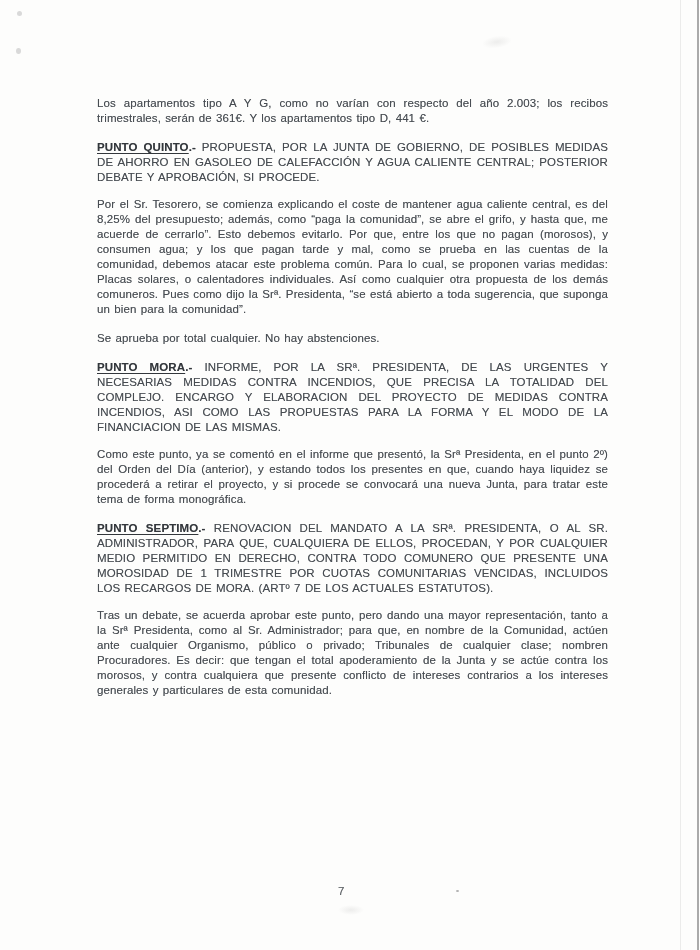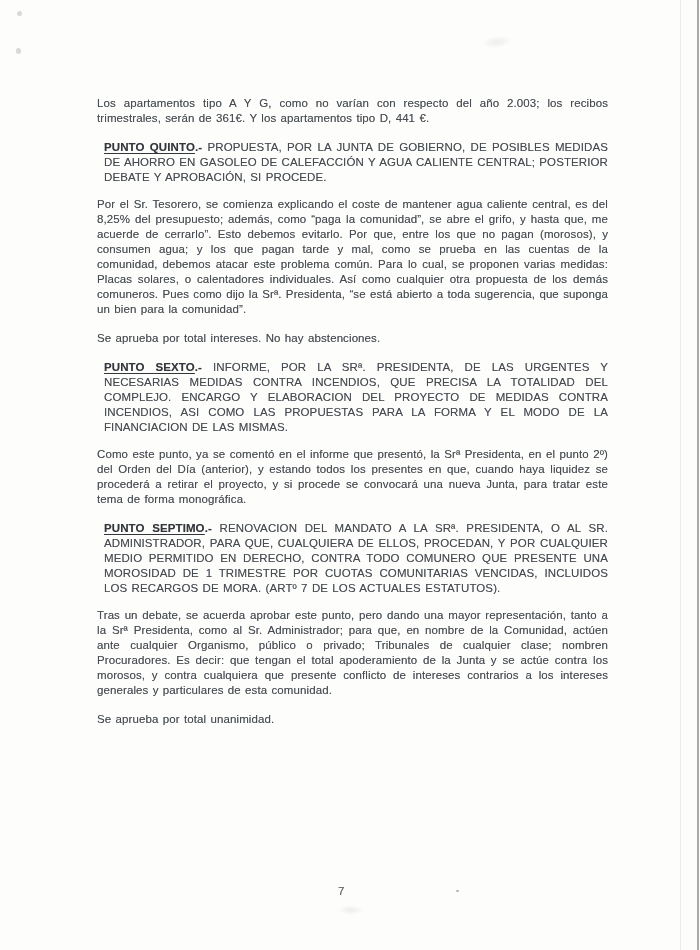--- a/index.html
+++ b/index.html
@@ -15,21 +15,21 @@
   }
   .content {
     position:absolute; left:97px; top:96px; width:511px;
     color:var(--text, #474c52);
     font-size:11.5px; line-height:15px;
     text-align:justify;
     letter-spacing:.1px; word-spacing:1px;
     text-shadow:0 0 .5px rgba(70,75,80,.5);
   }
   .para { margin:0 0 14px 0; }
-  .heading { margin:0 0 12px 7px; }
+  .heading { margin:0 0 12px 0; }
   .h-title {
     font-weight:bold;
     color:var(--heading, #33373c);
     text-decoration:underline;
     text-underline-offset:2px;
   }
   .h-sep { font-weight:bold; color:var(--heading, #33373c); }
   .page-number {
     position:absolute; left:338px; top:885px;
     color:#5f6367; font-size:11.5px;
@@ -69,32 +69,31 @@
   <div class="content">
 
     <p class="para">Los apartamentos tipo A Y G, como no varían con respecto del año 2.003; los recibos trimestrales, serán de 361€. Y los apartamentos tipo D, 441 €.</p>
 
 
     <p class="heading"><span class="h-title">PUNTO QUINTO</span><span class="h-sep">.-</span> <span>PROPUESTA, POR LA JUNTA DE GOBIERNO, DE POSIBLES MEDIDAS DE AHORRO EN GASOLEO DE CALEFACCIÓN Y AGUA CALIENTE CENTRAL; POSTERIOR DEBATE Y APROBACIÓN, SI PROCEDE.</span></p>
 
     <p class="para">Por el Sr. Tesorero, se comienza explicando el coste de mantener agua caliente central, es del 8,25% del presupuesto; además, como “paga la comunidad”, se abre el grifo, y hasta que, me acuerde de cerrarlo”. Esto debemos evitarlo. Por que, entre los que no pagan (morosos), y consumen agua; y los que pagan tarde y mal, como se prueba en las cuentas de la comunidad, debemos atacar este problema común. Para lo cual, se proponen varias medidas: Placas solares, o calentadores individuales. Así como cualquier otra propuesta de los demás comuneros. Pues como dijo la Srª. Presidenta, “se está abierto a toda sugerencia, que suponga un bien para la comunidad”.</p>
 
 
-    <p class="para">Se aprueba por total intereses. No hay abstenciones.</p>
+    <p class="para">Se aprueba por total cualquier. No hay abstenciones.</p>
 
-    <p class="heading"><span class="h-title">PUNTO SEXTO</span><span class="h-sep">.-</span> <span>INFORME, POR LA SRª. PRESIDENTA, DE LAS URGENTES Y NECESARIAS MEDIDAS CONTRA INCENDIOS, QUE PRECISA LA TOTALIDAD DEL COMPLEJO. ENCARGO Y ELABORACION DEL PROYECTO DE MEDIDAS CONTRA INCENDIOS, ASI COMO LAS PROPUESTAS PARA LA FORMA Y EL MODO DE LA FINANCIACION DE LAS MISMAS.</span></p>
+    <p class="heading"><span class="h-title">PUNTO MORA</span><span class="h-sep">.-</span> <span>INFORME, POR LA SRª. PRESIDENTA, DE LAS URGENTES Y NECESARIAS MEDIDAS CONTRA INCENDIOS, QUE PRECISA LA TOTALIDAD DEL COMPLEJO. ENCARGO Y ELABORACION DEL PROYECTO DE MEDIDAS CONTRA INCENDIOS, ASI COMO LAS PROPUESTAS PARA LA FORMA Y EL MODO DE LA FINANCIACION DE LAS MISMAS.</span></p>
 
     <p class="para">Como este punto, ya se comentó en el informe que presentó, la Srª Presidenta, en el punto 2º) del Orden del Día (anterior), y estando todos los presentes en que, cuando haya liquidez se procederá a retirar el proyecto, y si procede se convocará una nueva Junta, para tratar este tema de forma monográfica.</p>
 
 
     <p class="heading"><span class="h-title">PUNTO SEPTIMO</span><span class="h-sep">.-</span> <span>RENOVACION DEL MANDATO A LA SRª. PRESIDENTA, O AL SR. ADMINISTRADOR, PARA QUE, CUALQUIERA DE ELLOS, PROCEDAN, Y POR CUALQUIER MEDIO PERMITIDO EN DERECHO, CONTRA TODO COMUNERO QUE PRESENTE UNA MOROSIDAD DE 1 TRIMESTRE POR CUOTAS COMUNITARIAS VENCIDAS, INCLUIDOS LOS RECARGOS DE MORA. (ARTº 7 DE LOS ACTUALES ESTATUTOS).</span></p>
 
     <p class="para">Tras un debate, se acuerda aprobar este punto, pero dando una mayor representación, tanto a la Srª Presidenta, como al Sr. Administrador; para que, en nombre de la Comunidad, actúen ante cualquier Organismo, público o privado; Tribunales de cualquier clase; nombren Procuradores. Es decir: que tengan el total apoderamiento de la Junta y se actúe contra los morosos, y contra cualquiera que presente conflicto de intereses contrarios a los intereses generales y particulares de esta comunidad.</p>
 
-    <p class="para">Se aprueba por total unanimidad.</p>
 
   </div>
 
   <div class="page-number">7</div>
 
   <div class="speck dot-1"></div>
   <div class="smudge smudge-2"></div>
 
 </div>
 

